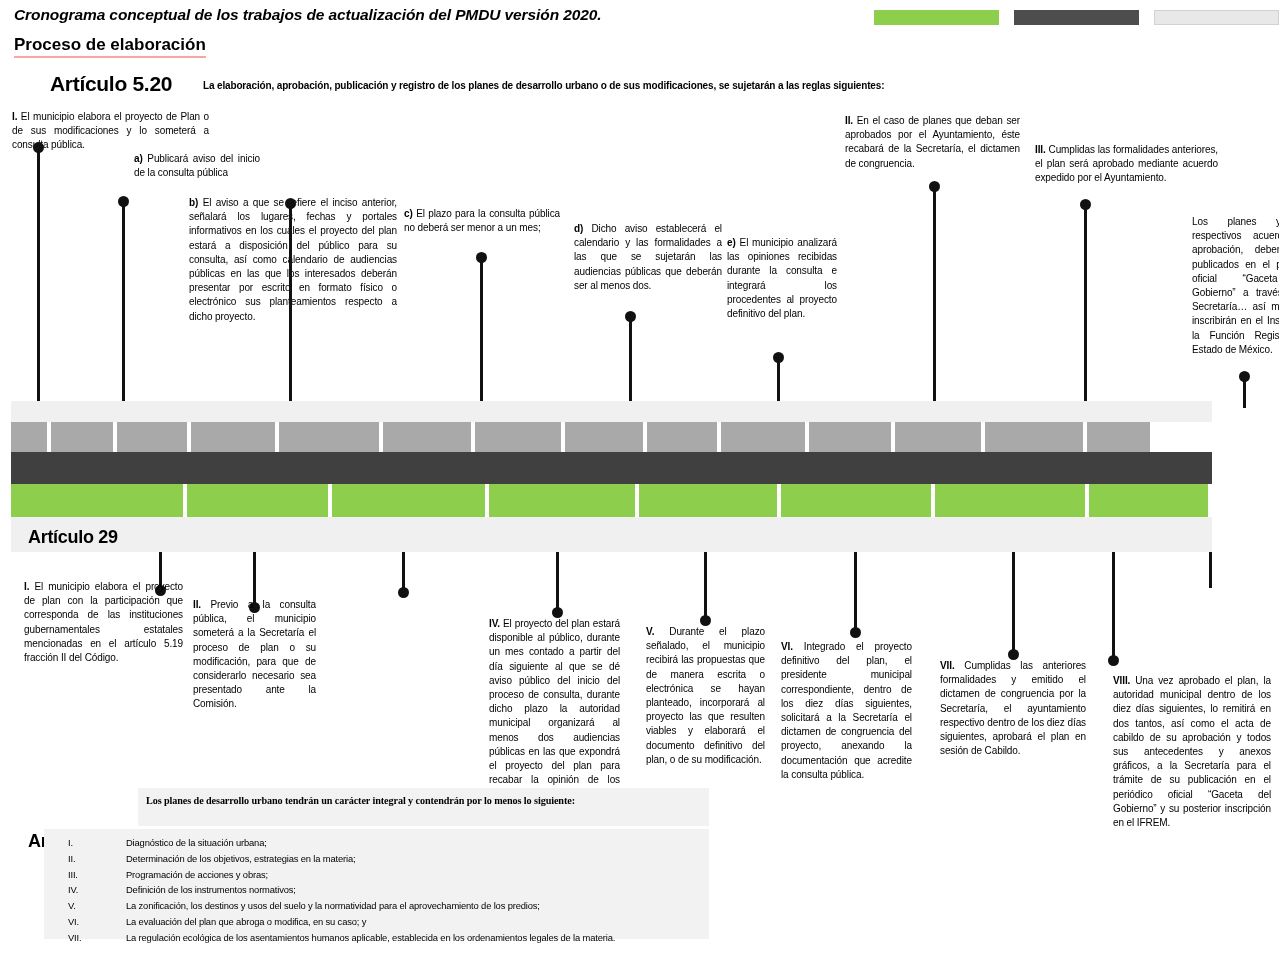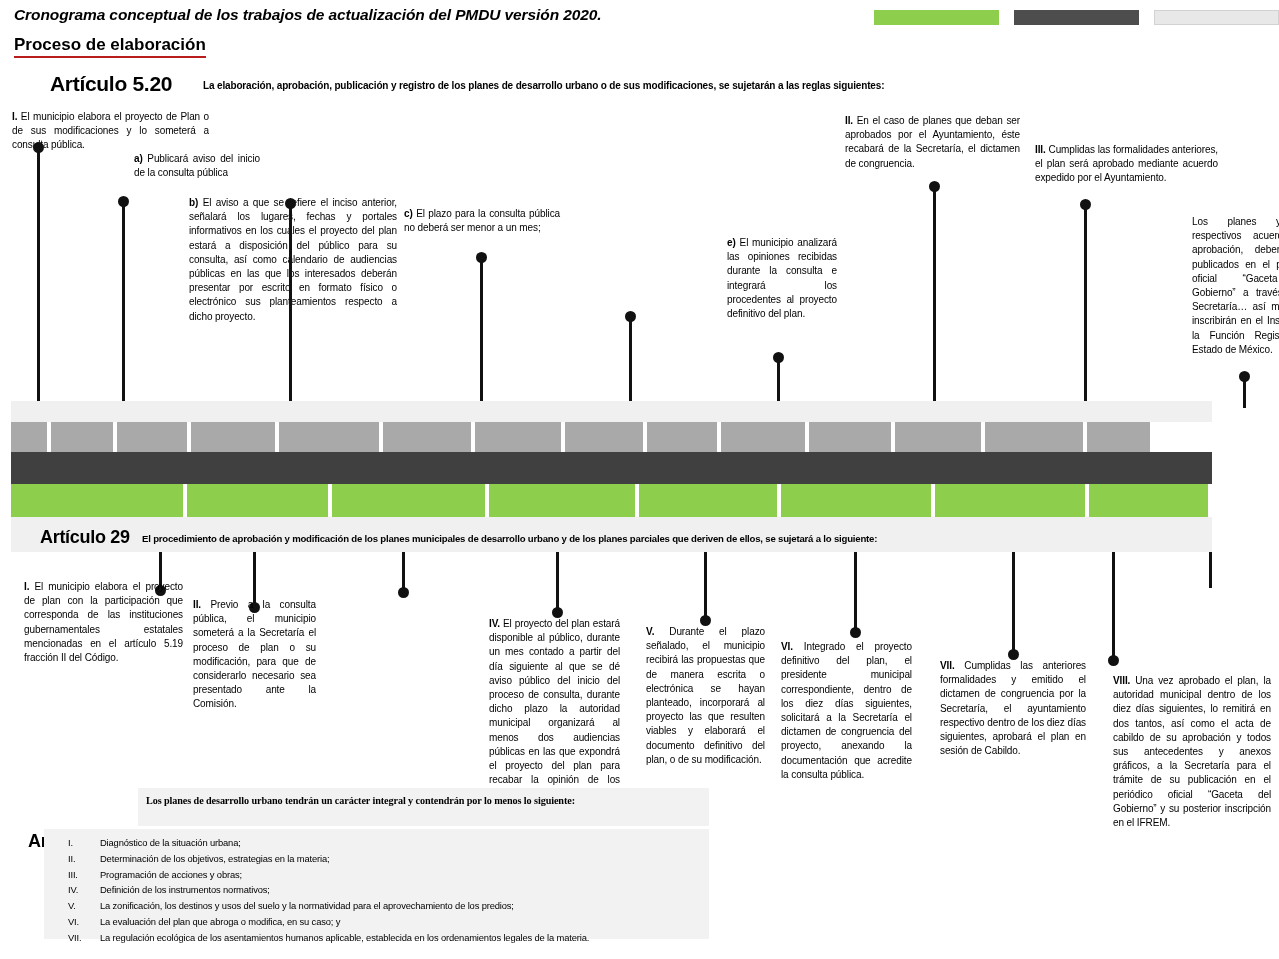--- a/index.html
+++ b/index.html
@@ -39,21 +39,21 @@
   .swatch.s1 { left: 874px; background: #8dce4c; }
   .swatch.s2 { left: 1014px; background: #4d4d4d; }
   .swatch.s3 { left: 1154px; background: #e8e8e8; border: 1px solid #d2d2d2; box-sizing: border-box; }
 
   .proceso {
     position: absolute;
     left: 14px;
     top: 36px;
     font-size: 17px;
     font-weight: bold;
-    border-bottom: 2px solid #b91c1c;
+    border-bottom: 2px solid #fca5a5;
     padding-bottom: 1px;
     line-height: 1.1;
   }
 
   
   .art-520-label {
     position: absolute;
     left: 50px;
     top: 72px;
     font-size: 21px;
@@ -79,21 +79,20 @@
     height: 28px;
     background: #f0f0f0;
   }
   .art-29-label {
     position: absolute;
     left: 28px;
     top: 527px;
     font-size: 18px;
     font-weight: bold;
     letter-spacing: -0.3px;
-    margin-left: 12px;
   }
   .art-29-text {
     position: absolute;
     left: 142px;
     top: 533px;
     font-size: 9.6px;
     font-weight: bold;
     white-space: nowrap;
     letter-spacing: -0.2px;
   }
@@ -145,21 +144,21 @@
     letter-spacing: -0.15px;
     padding-left: 24px;
     position: relative;
   }
   .list-519 li .rn {
     position: absolute;
     left: 24px;
     width: 34px;
     text-align: left;
   }
-  .list-519 li .lt { margin-left: 32px; display: block; }
+  .list-519 li .lt { margin-left: 58px; display: block; }
 
   
   .bar-lightgray {
     position: absolute;
     left: 11px;
     top: 401px;
     width: 1201px;
     height: 21px;
     background: #f0f0f0;
   }
@@ -254,20 +253,23 @@
   </div>
 
   <div class="tb" style="left:189px; top:196px; width:208px;">
     <b>b)</b><span> El aviso a que se refiere el inciso anterior, señalará los lugares, fechas y portales informativos en los cuales el proyecto del plan estará a disposición del público para su consulta, así como calendario de audiencias públicas en las que los interesados deberán presentar por escrito en formato físico o electrónico sus planteamientos respecto a dicho proyecto.</span>
   </div>
 
   <div class="tb" style="left:404px; top:207px; width:156px;">
     <b>c)</b><span> El plazo para la consulta pública no deberá ser menor a un mes;</span>
   </div>
 
+  <div class="tb" style="left:574px; top:222px; width:148px;">
+    <b>d)</b><span> Dicho aviso establecerá el calendario y las formalidades a las que se sujetarán las audiencias públicas que deberán ser al menos dos.</span>
+  </div>
 
   <div class="tb" style="left:845px; top:114px; width:175px;">
     <b>II.</b><span> En el caso de planes que deban ser aprobados por el Ayuntamiento, éste recabará de la Secretaría, el dictamen de congruencia.</span>
   </div>
 
   <div class="tb" style="left:727px; top:236px; width:110px;">
     <b>e)</b><span> El municipio analizará las opiniones recibidas durante la consulta e integrará los procedentes al proyecto definitivo del plan.</span>
   </div>
 
   <div class="tb" style="left:1035px; top:143px; width:183px;">
@@ -330,21 +332,20 @@
       <div class="seg" style="width: 148px;"></div>
       <div class="seg" style="width: 140px;"></div>
       <div class="seg" style="width: 152px;"></div>
       <div class="seg" style="width: 152px;"></div>
       <div class="seg" style="width: 121px;"></div>
     </div>
   <div class="bar-foot"></div>
 
   <div class="band-29"></div>
   <div class="art-29-label">Artículo 29</div>
-  <div class="art-29-text">El procedimiento de aprobación y modificación de los planes municipales de desarrollo urbano y de los planes parciales que deriven de ellos, se sujetará a lo siguiente:</div>
 
   <div class="conn" style="left:159px;  top:552px; height:40px;"></div>
   <div class="dot" style="left:159px;  top:585px;"></div>
 
   <div class="conn" style="left:253px;  top:552px; height:57px;"></div>
   <div class="dot" style="left:253px;  top:602px;"></div>
 
   <div class="conn" style="left:402px;  top:552px; height:42px;"></div>
   <div class="dot" style="left:402px;  top:587px;"></div>
 

